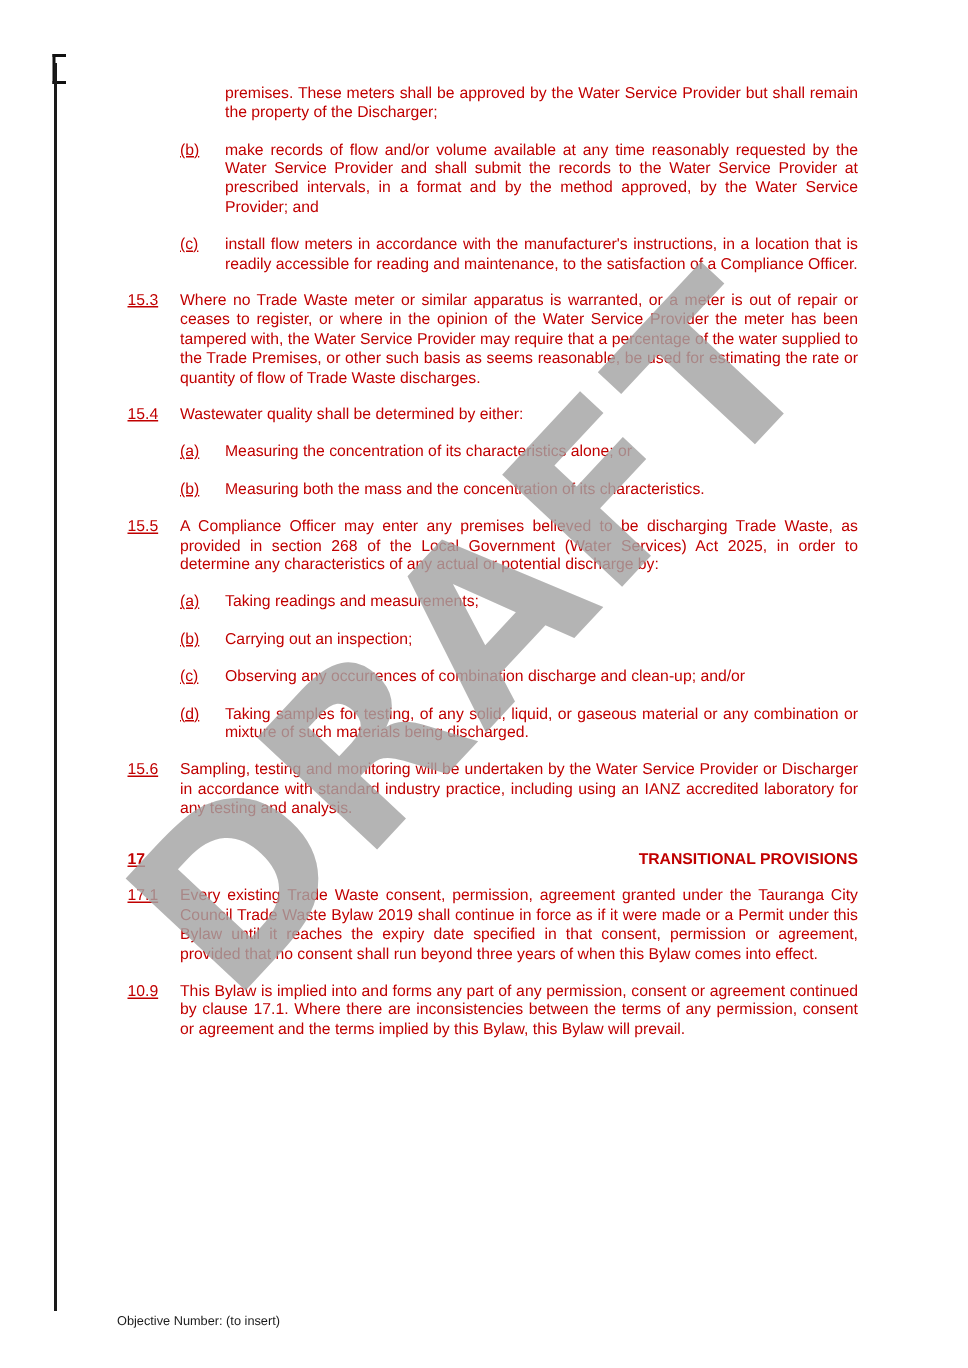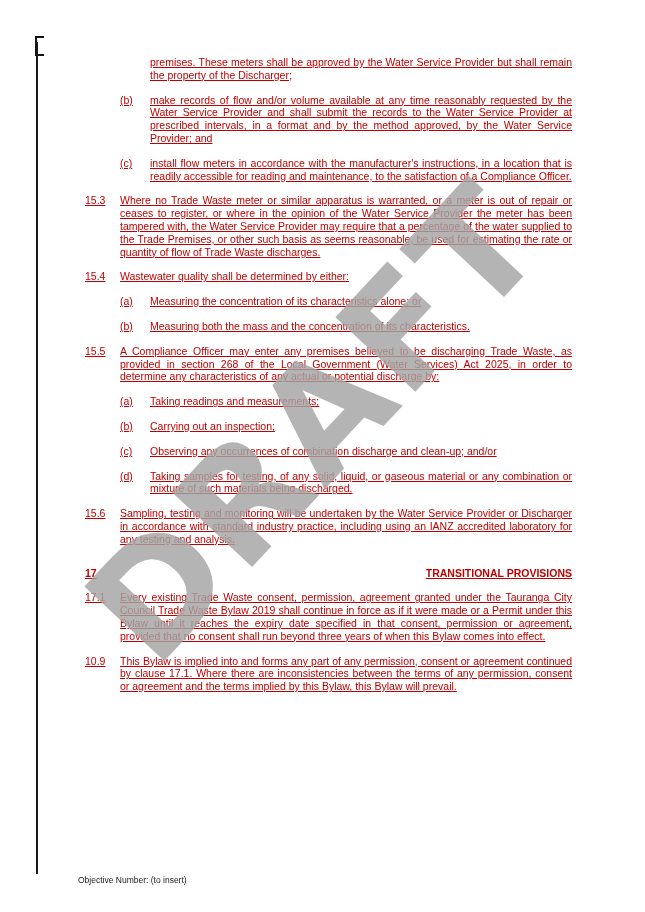--- a/index.html
+++ b/index.html
@@ -23,21 +23,21 @@
   .content{
     position:absolute;left:85px;top:56px;width:487px;
     color:#c00000;
     font-size:10.5px;line-height:1.22;
   }
   .clause{display:flex;margin-bottom:12px;}
   .clause .label{
     flex:0 0 35px;text-decoration:underline;white-space:nowrap;
   }
   .clause .text{
-    flex:1;text-align:justify;text-decoration:underline;
+    flex:1;text-align:justify;
   }
   .clause.indent-1{margin-left:35px;}
   .clause.indent-1 .label{flex:0 0 30px;}
   .clause.indent-2{margin-left:65px;}
   .clause.heading{font-weight:bold;margin-top:21px;}
   .clause.heading .text{text-align:right;}
   
   .watermark{
     position:absolute;left:0;top:0;width:645px;height:860px;
     display:flex;align-items:center;justify-content:center;

